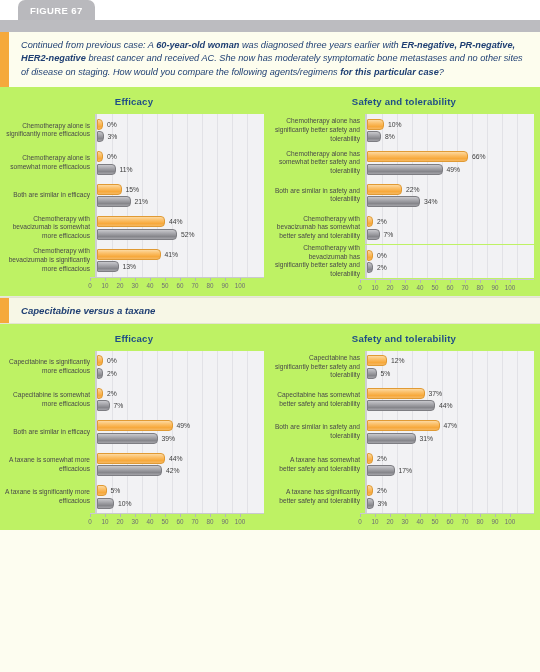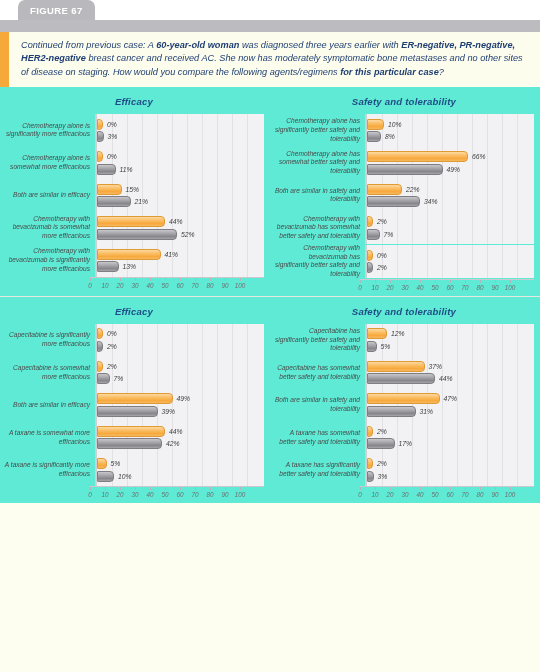--- a/index.html
+++ b/index.html
@@ -34,21 +34,21 @@
 
   
   .sec-head{display:flex;background:#f7f7e6;border-top:1px solid #e4e4d2;border-bottom:1px solid #e4e4d2;}
   .sec-head .accent{background:#f5a93b;}
   .sec-title{
     flex:1;padding:7px 12px;
     font-style:italic;font-weight:bold;font-size:9.6px;color:#1f3f73;
   }
 
   
-  .charts-row{display:flex;background:#5eead4;font-style:italic;}
+  .charts-row{display:flex;background:#bef264;}
   .chart-col{width:270px;box-sizing:border-box;padding:6px 6px 2px 4px;}
   .chart-title{
     text-align:center;font-size:9.6px;font-weight:bold;color:#1f4e87;
     margin:3px 0 7px 0;letter-spacing:.2px;
   }
   .plot{position:relative;}
   .grp{display:flex;align-items:center;}
   .cat-label{
     width:86px;flex:none;text-align:right;padding-right:5px;
     font-size:6.6px;line-height:1.32;color:#4a4a4a;
@@ -414,20 +414,24 @@
                 <div class="tick" style="left: 135px;"></div>
                 <div class="tick-lbl" style="left: 135px;">90</div>
                 <div class="tick" style="left: 150px;"></div>
                 <div class="tick-lbl" style="left: 150px;">100</div>
               </div>
             </div>
           </div>
         </div>
       </div>
       <div class="sep"></div>
+      <div class="sec-head">
+        <div class="accent"></div>
+        <div class="sec-title">Capecitabine versus a taxane</div>
+      </div>
       <div class="charts-row">
         <div class="chart-col">
           <div class="chart-title">Efficacy</div>
           <div class="plot">
             <div class="grp">
               <div class="cat-label">Capecitabine is significantly more efficacious</div>
               <div class="bars-area">
                 <div class="gridwrap">
                   <div class="gridline" style="left: 15px;"></div>
                   <div class="gridline" style="left: 30px;"></div>

